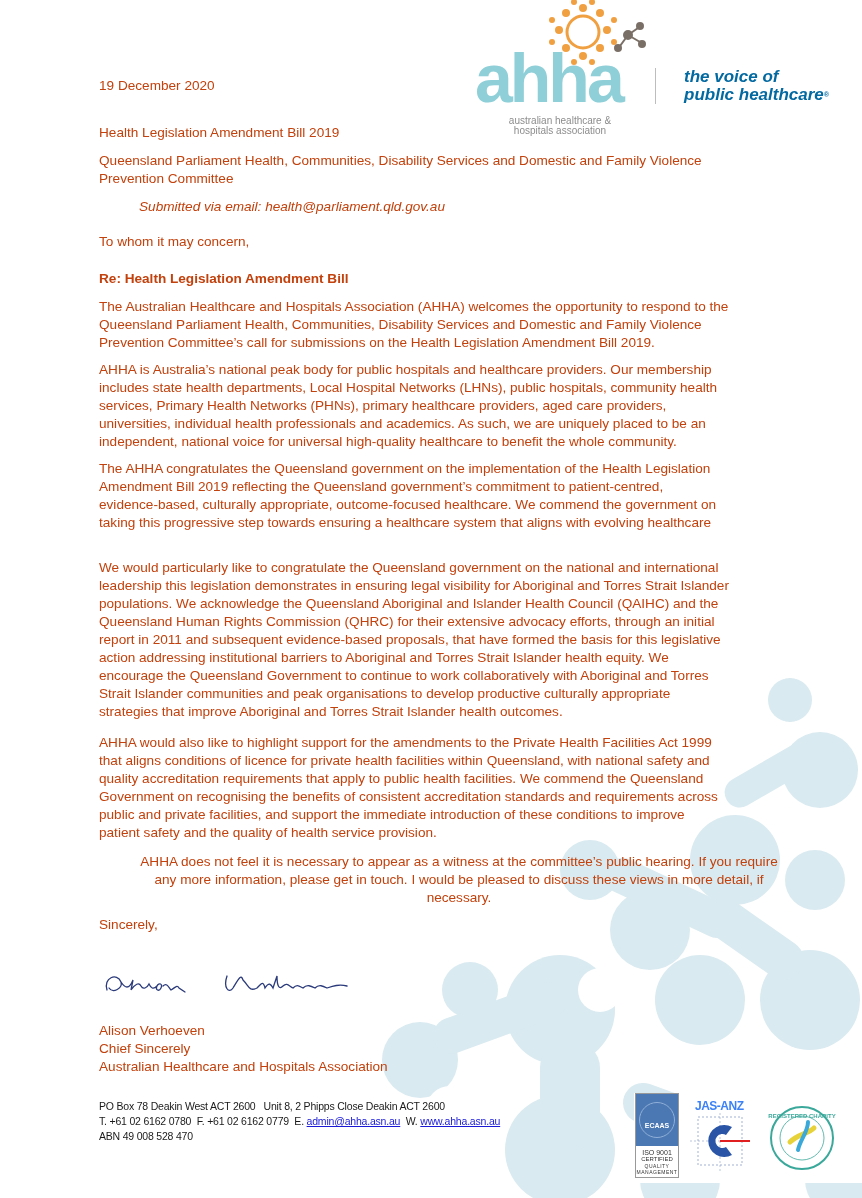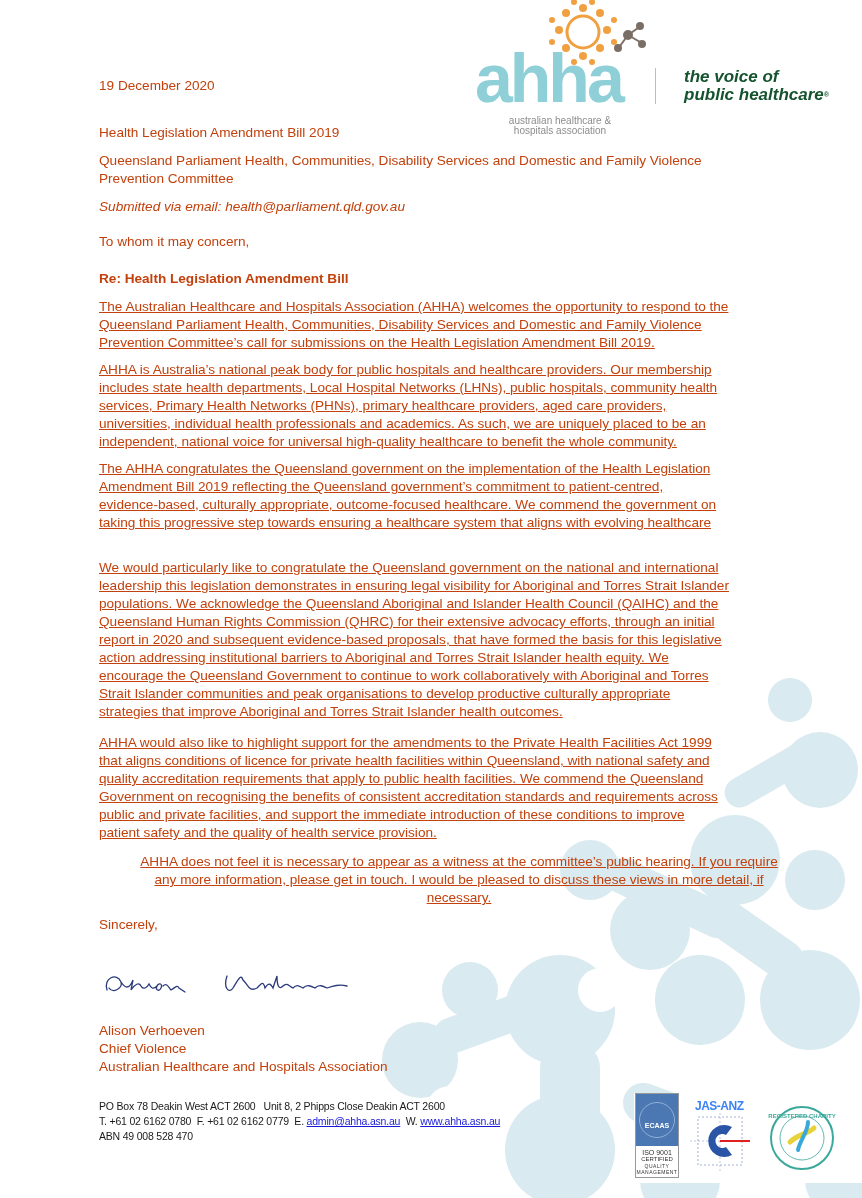--- a/index.html
+++ b/index.html
@@ -20,26 +20,26 @@
     color: #8fcfd8; letter-spacing: -3px; line-height: 68px;
     font-family: "Liberation Sans", sans-serif;
   }
   .logo-sub {
     position: absolute; left: 500px; top: 108px; font-size: 10px; color: #8c8c8c;
     line-height: 10px; text-align: center; width: 120px; margin-top: 8px;
   }
   .logo-divider { position: absolute; left: 655px; top: 68px; width: 1px; height: 36px; background: #bdbdbd; }
   .tagline {
     position: absolute; left: 684px; top: 68px; font-size: 17px; font-weight: bold;
-    font-style: italic; color: #14532d; line-height: 18px;
+    font-style: italic; color: #0369a1; line-height: 18px;
   }
   .tagline sup { font-size: 7px; vertical-align: top; }
 
   .text { position: absolute; left: 99px; font-size: 13.6px; line-height: 18px; color: #c2410c; }
-  .para { width: 670px; text-decoration: underline; }
+  .para { width: 670px; }
   .bold { font-weight: bold; }
   .italic { font-style: italic; }
 
   .signature { position: absolute; left: 99px; top: 958px; width: 300px; height: 50px; }
 
   .footer { position: absolute; left: 99px; top: 1099px; font-size: 10.5px; line-height: 15px; color: #1a1a1a; letter-spacing: -0.2px; }
   .footer a { color: #1a1ad6; text-decoration: underline; }
 
   .cert-strip { position: absolute; left: 634px; top: 1093px; width: 228px; height: 90px; background: #ffffff; }
   .ecaas { position: absolute; left: 635px; top: 1093px; width: 44px; height: 85px; background: #ffffff; border: 1px solid #999; box-sizing: border-box; }
@@ -132,21 +132,21 @@
     <div>the voice of</div>
     <div><span>public healthcare</span><sup>®</sup></div>
   </div>
 
   <div class="text" style="top:77px;">19 December 2020</div>
   <div class="text" style="top:124px;">Health Legislation Amendment Bill 2019</div>
   <div class="text" style="top:152px;">
     <div>Queensland Parliament Health, Communities, Disability Services and Domestic and Family Violence</div>
     <div>Prevention Committee</div>
   </div>
-  <div class="text italic" style="top:198px;">Submitted via email: health@parliament.qld.gov.au</div>
+  <div class="text italic" style="top:198px;margin-left:40px;">Submitted via email: health@parliament.qld.gov.au</div>
   <div class="text" style="top:233px;">To whom it may concern,</div>
   <div class="text bold" style="top:270px;">Re: Health Legislation Amendment Bill</div>
 
   <div class="text para" style="top:298px;">
     <div>The Australian Healthcare and Hospitals Association (AHHA) welcomes the opportunity to respond to the</div>
     <div>Queensland Parliament Health, Communities, Disability Services and Domestic and Family Violence</div>
     <div>Prevention Committee’s call for submissions on the Health Legislation Amendment Bill 2019.</div>
   </div>
   <div class="text para" style="top:361px;">
     <div>AHHA is Australia’s national peak body for public hospitals and healthcare providers. Our membership</div>
@@ -159,21 +159,21 @@
     <div>The AHHA congratulates the Queensland government on the implementation of the Health Legislation</div>
     <div>Amendment Bill 2019 reflecting the Queensland government’s commitment to patient-centred,</div>
     <div>evidence-based, culturally appropriate, outcome-focused healthcare. We commend the government on</div>
     <div>taking this progressive step towards ensuring a healthcare system that aligns with evolving healthcare</div>
   </div>
   <div class="text para" style="top:559px;">
     <div>We would particularly like to congratulate the Queensland government on the national and international</div>
     <div>leadership this legislation demonstrates in ensuring legal visibility for Aboriginal and Torres Strait Islander</div>
     <div>populations. We acknowledge the Queensland Aboriginal and Islander Health Council (QAIHC) and the</div>
     <div>Queensland Human Rights Commission (QHRC) for their extensive advocacy efforts, through an initial</div>
-    <div>report in 2020 and subsequent evidence-based proposals, that have formed the basis for this legislative</div>
+    <div>report in 2011 and subsequent evidence-based proposals, that have formed the basis for this legislative</div>
     <div>action addressing institutional barriers to Aboriginal and Torres Strait Islander health equity. We</div>
     <div>encourage the Queensland Government to continue to work collaboratively with Aboriginal and Torres</div>
     <div>Strait Islander communities and peak organisations to develop productive culturally appropriate</div>
     <div>strategies that improve Aboriginal and Torres Strait Islander health outcomes.</div>
   </div>
   <div class="text para" style="top:734px;">
     <div>AHHA would also like to highlight support for the amendments to the Private Health Facilities Act 1999</div>
     <div>that aligns conditions of licence for private health facilities within Queensland, with national safety and</div>
     <div>quality accreditation requirements that apply to public health facilities. We commend the Queensland</div>
     <div>Government on recognising the benefits of consistent accreditation standards and requirements across</div>
@@ -189,21 +189,21 @@
 
   <svg class="signature" viewBox="0 0 300 50">
     <g fill="none" stroke="#2a3a7a" stroke-width="1.3" stroke-linecap="round">
       <path d="M8 32 C 4 20, 18 14, 22 24 C 24 30, 14 36, 10 30 M22 24 C 26 30, 30 32, 34 22 L 32 32 C 36 26, 40 24, 42 28 C 44 32, 48 30, 50 26 C 52 30, 54 32, 58 28 C 60 24, 64 26, 62 30 C 60 34, 56 32, 58 28 M64 28 C 68 24, 70 30, 72 32 C 76 30, 78 26, 80 30 L 86 34"></path>
       <path d="M128 18 C 124 30, 130 36, 134 30 C 140 20, 142 16, 144 22 M144 22 C 150 28, 150 34, 158 30 C 162 26, 164 22, 166 30 C 170 24, 172 26, 174 30 L 178 18 C 178 28, 180 32, 184 28 C 188 24, 190 28, 194 30 C 198 26, 200 28, 204 30 C 208 26, 212 28, 216 30 C 220 26, 224 28, 228 30 C 234 28, 240 26, 248 28"></path>
     </g>
   </svg>
 
   <div class="text" style="top:1022px;">
     <div>Alison Verhoeven</div>
-    <div>Chief Violence</div>
+    <div>Chief Sincerely</div>
     <div>Australian Healthcare and Hospitals Association</div>
   </div>
 
   <div class="footer">
     <div style="white-space:pre;">PO Box 78 Deakin West ACT 2600   Unit 8, 2 Phipps Close Deakin ACT 2600</div>
     <div style="white-space:pre;"><span>T. +61 02 6162 0780  F. +61 02 6162 0779  E. </span><a>admin@ahha.asn.au</a><span>  W. </span><a>www.ahha.asn.au</a></div>
     <div>ABN 49 008 528 470</div>
   </div>
 
   <div class="cert-strip"></div>

